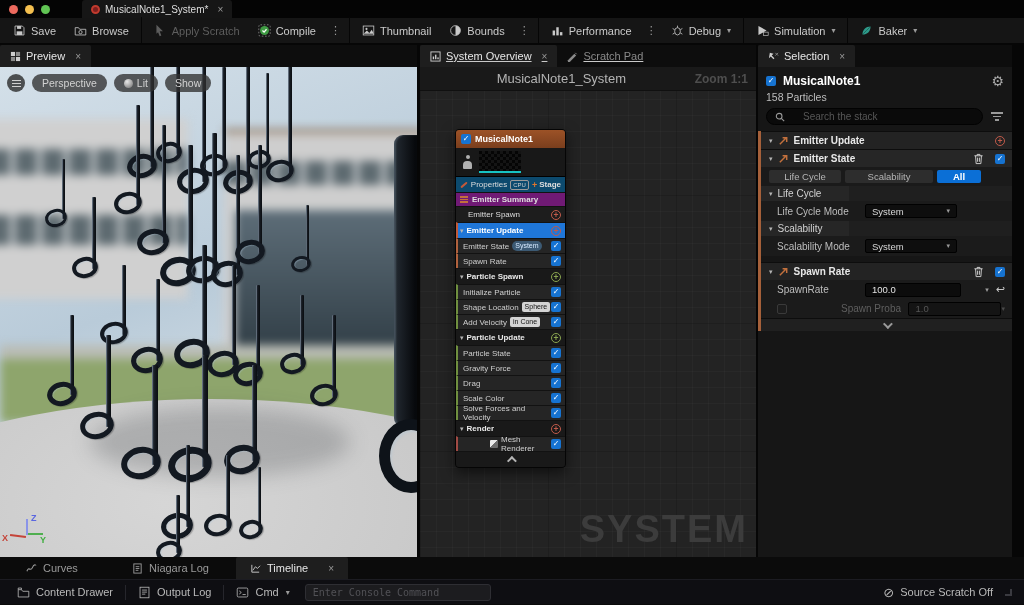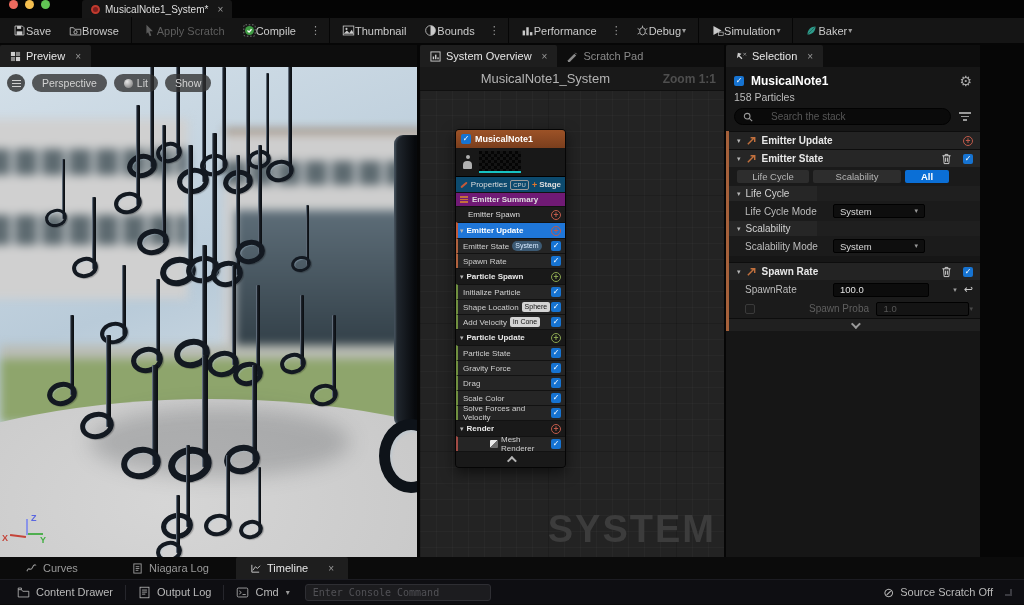--- a/index.html
+++ b/index.html
@@ -1,42 +1,42 @@
 <!DOCTYPE html>
 <html><head>
 <meta charset="utf-8">
 <style>
   * { margin:0; padding:0; box-sizing:border-box; }
   body { background:#000; font-family:"Liberation Sans","DejaVu Sans",sans-serif; -webkit-user-select:none; user-select:none; }
   .window { position:relative; width:1024px; height:605px; background:#0a0a0a; overflow:hidden; color:#c9c9c9; }
 
   
-  .titlebar { height:18px; background:#040404; display:flex; }
+  .titlebar { height:18px; background:#040404; display:flex; align-items:center; }
   .traffic { display:flex; gap:7px; padding:0 10px 0 9px; }
   .tl { width:9px; height:9px; border-radius:50%; }
   .tl.red{background:#ed6a5e;} .tl.yellow{background:#f4bf4f;} .tl.green{background:#61c554;}
   .doc-tab { height:18px; display:flex; align-items:center; gap:5px; background:#161616; padding:0 9px; margin-left:22px; border-radius:3px 3px 0 0; font-size:10px; color:#dedede; }
   .niagara-dot { width:9px; height:9px; border-radius:50%; background:#7e1f1f; border:2px solid #c23b2e; }
   .tab-x { color:#9a9a9a; font-size:10px; margin-left:4px; }
 
   
   .toolbar { height:27px; background:#151515; border-bottom:2px solid #060606; display:flex; align-items:center; font-size:11px; color:#cbcbcb; padding-left:4px; }
-  .tb-btn { display:flex; align-items:center; padding:0 9px; height:27px; cursor:default; white-space:nowrap; }
+  .tb-btn { display:flex; align-items:center; gap:5px; padding:0 9px; height:27px; cursor:default; white-space:nowrap; }
   .tb-btn.disabled { color:#5e5e5e; }
   .tb-btn.disabled svg { opacity:.4; }
   .tb-sep { width:1px; height:27px; background:#060606; margin:0 3px; }
   .tb-dots { color:#9a9a9a; padding:0 5px; font-size:11px; }
   .caret { font-size:8px; color:#9a9a9a; margin-left:1px; }
   .ico { width:13px; height:13px; flex:none; display:block; }
 
   
   .main { display:flex; height:512px; background:#060606; }
   .col { display:flex; flex-direction:column; }
   .col-preview { width:417px; margin-right:3px; }
-  .col-graph   { width:304px; margin-right:2px; }
+  .col-graph   { width:336px; margin-right:2px;text-decoration:underline; }
   .col-sel     { width:254px; }
 
   .tabstrip { height:22px; background:#0d0d0d; display:flex; align-items:flex-end; font-size:11px; }
   .ptab { height:22px; display:flex; align-items:center; gap:5px; padding:0 10px; color:#8a8a8a; }
   .ptab.active { background:#1e1e1e; color:#e6e6e6; border-radius:2px 2px 0 0; }
   .ptab .tab-x { margin-left:5px; }
   .tab-ico { width:11px; height:11px; display:block; }
 
   
   .viewport { position:relative; flex:1; overflow:hidden; background:linear-gradient(160deg,#d4e0e9 0%,#b9cbd9 45%,#dde5eb 80%); }

